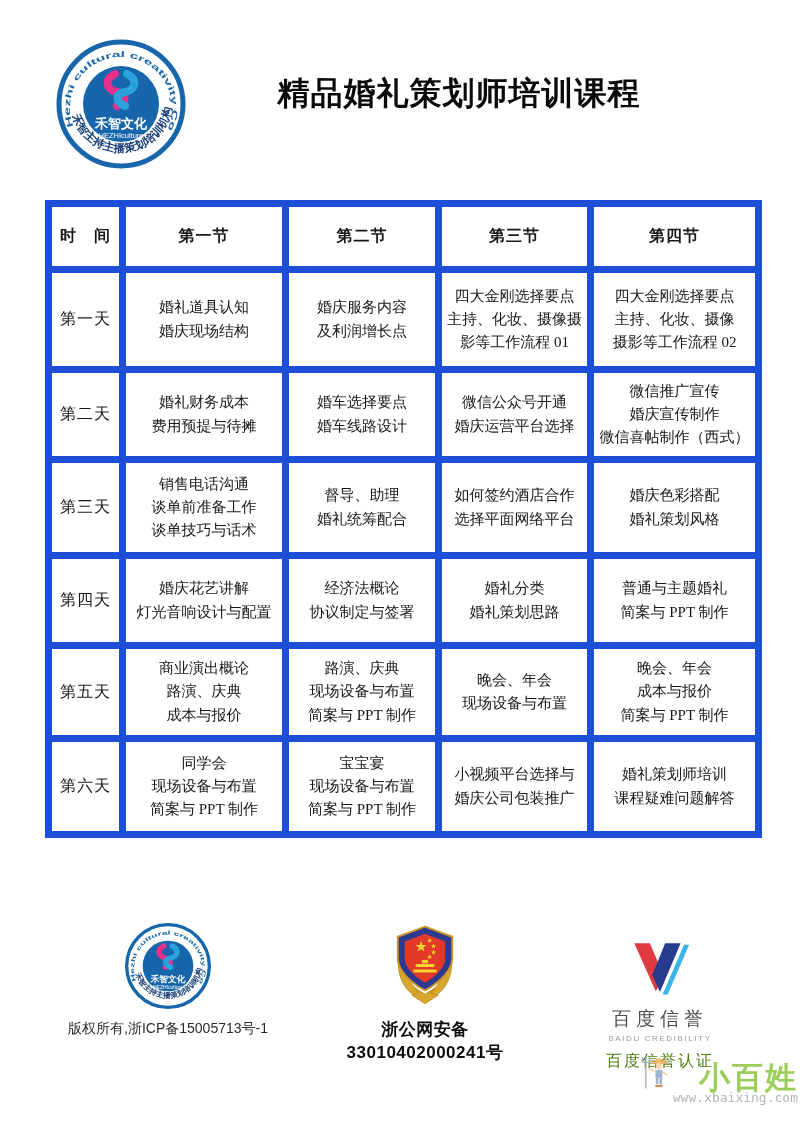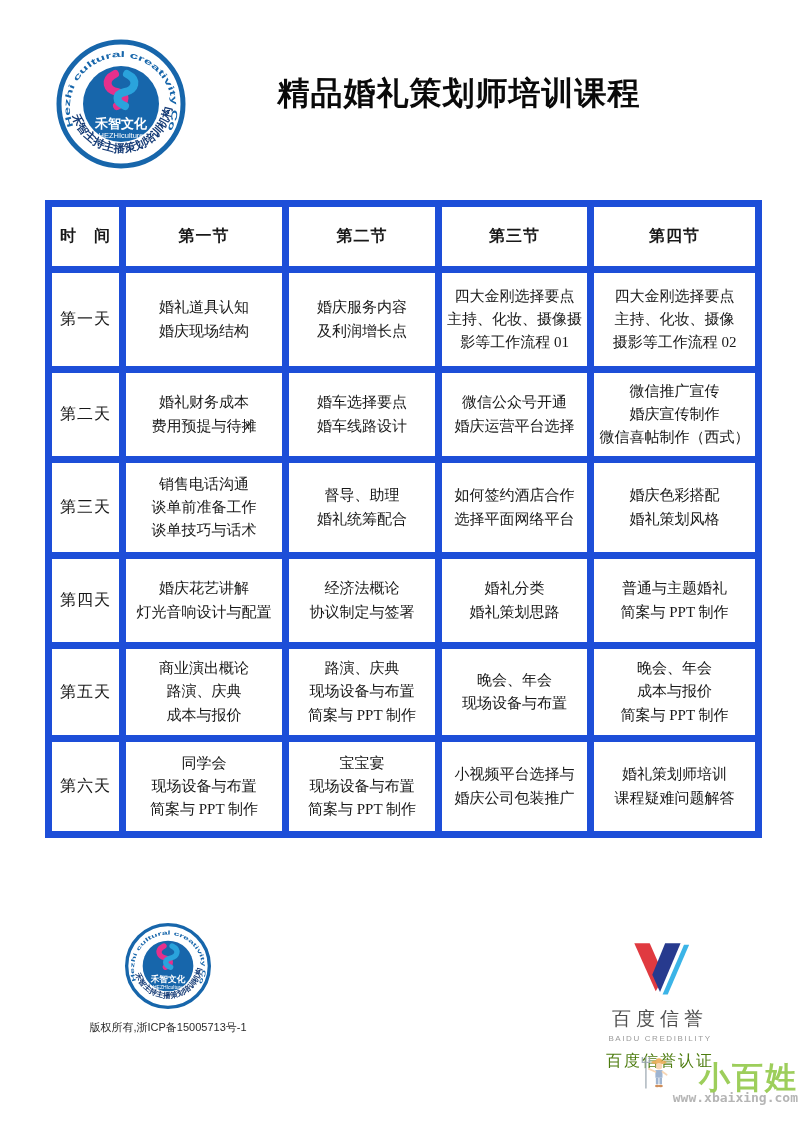--- a/index.html
+++ b/index.html
@@ -21,31 +21,31 @@
   table.course td{font-size:15px;line-height:1.55;white-space:pre-line;}
   table.course td.day{font-size:16px;letter-spacing:1px;}
   tr.r0{height:66px;} tr.r1{height:100px;} tr.r2{height:90px;} tr.r3{height:96px;}
   tr.r4{height:90px;} tr.r5{height:93px;} tr.r6{height:96px;}
 
   
   .footer-col{position:absolute;top:922px;text-align:center;}
   .fc-left{left:68px;width:200px;}
   .fc-mid{left:318px;width:214px;}
   .fc-right{left:568px;width:184px;padding-top:16px;}
-  .icp-text{margin:6px 0 0 0;font-size:11px;color:#2b2b2b;}
+  .icp-text{margin:6px 0 0 0;font-size:14px;color:#2b2b2b;}
   .police-text{margin:8px 0 0 0;font-size:17px;font-weight:bold;color:#0d0d0d;letter-spacing:0.5px;}
   .baidu-cn{margin:4px 0 0 0;font-size:19px;color:#4f4f4f;letter-spacing:5px;}
   .baidu-en{margin:2px 0 0 0;font-size:8px;color:#9a9a9a;letter-spacing:1.6px;}
   .baidu-caption{margin:8px 0 0 0;font-size:16px;color:#4d7c0f;letter-spacing:2px;}
 
   
   .watermark{position:absolute;right:2px;bottom:24px;width:158px;display:flex;align-items:flex-end;text-align:right;}
   .wm-text{margin-left:2px;line-height:1;}
   .wm-name{font-size:31px;font-weight:bold;color:#8cc63f;opacity:0.85;letter-spacing:2px;}
-  .wm-url{font-size:13px;color:#b5b5b5;margin-top:-2px;font-family:"DejaVu Sans Mono",monospace;font-weight:bold;}
+  .wm-url{font-size:13px;color:#b5b5b5;margin-top:-2px;font-family:"DejaVu Sans Mono",monospace;}
 </style>
 </head>
 <body>
 
 <div class="page">
 
   <div class="logo-wrap">
     <svg width="132" height="132" viewBox="0 0 132 132">
       <defs>
         <path id="arcTopA" d="M 20,92 A 51,51 0 1 1 112,92" fill="none"></path>
@@ -177,20 +177,44 @@
       </text>
       <circle cx="66" cy="66" r="38" fill="#1766ab"></circle>
       <path d="M 60,36 C 48,42 52,52 62,54 C 72,56 72,64 62,68" stroke="#e5308c" stroke-width="8" fill="none" stroke-linecap="round"></path>
       <path d="M 72,36 C 84,42 80,52 70,54 C 60,56 60,64 70,68" stroke="#2aa3dc" stroke-width="8" fill="none" stroke-linecap="round"></path>
       <text x="66" y="90" text-anchor="middle" font-size="13" font-weight="bold" fill="#ffffff">禾智文化</text>
       <text x="66" y="100" text-anchor="middle" font-size="7.5" fill="#ffffff">HEZHIculture</text>
     </svg>
     <p class="icp-text">版权所有,浙ICP备15005713号-1</p>
   </div>
 
+  <div class="footer-col fc-mid">
+    <svg width="70" height="84" viewBox="0 0 90 104">
+      <defs>
+        <polygon id="starP" points="0,-5 1.18,-1.62 4.76,-1.55 1.9,0.62 2.94,4.05 0,2 -2.94,4.05 -1.9,0.62 -4.76,-1.55 -1.18,-1.62" fill="#f6d231"></polygon>
+      </defs>
+
+      <path d="M45,98 C18,92 5,64 13,32 L21,36 C16,62 27,84 45,92 Z" fill="#d9a62e" stroke="#b8860b" stroke-width="1"></path>
+      <path d="M45,98 C72,92 85,64 77,32 L69,36 C74,62 63,84 45,92 Z" fill="#d9a62e" stroke="#b8860b" stroke-width="1"></path>
+      <path d="M45,103 L28,92 L37,89 L31,82 L45,91 L59,82 L53,89 L62,92 Z" fill="#d9a62e" stroke="#b8860b" stroke-width="1"></path>
+
+      <path d="M45,4 L80,17 L80,45 C80,68 45,86 45,86 C45,86 10,68 10,45 L10,17 Z" fill="#2b3990" stroke="#c7952b" stroke-width="2.5"></path>
+
+      <path d="M45,13 L71,23 L71,45 C71,62 45,76 45,76 C45,76 19,62 19,45 L19,23 Z" fill="#e23a28"></path>
+
+      <use href="#starP" transform="translate(40,30) scale(1.5)"></use>
+      <use href="#starP" transform="translate(51,22) scale(0.7)"></use>
+      <use href="#starP" transform="translate(56,29) scale(0.7)"></use>
+      <use href="#starP" transform="translate(56,37) scale(0.7)"></use>
+      <use href="#starP" transform="translate(51,43) scale(0.7)"></use>
+
+      <path d="M33,52 h24 v4 h-24 z M30,59 h30 v4 h-30 z M41,47 h8 v4 h-8 z" fill="#f6d231"></path>
+    </svg>
+    <p class="police-text">浙公网安备 33010402000241号</p>
+  </div>
 
   <div class="footer-col fc-right">
     <svg width="62" height="60" viewBox="0 0 72 70">
       <polygon points="6,6 24,6 41,45 31,62" fill="#e03a40"></polygon>
       <polygon points="42,6 60,6 36,63 27,43" fill="#273a8e"></polygon>
       <polygon points="64,8 70,8 45,66 39,66" fill="#3bb4e7"></polygon>
     </svg>
     <p class="baidu-cn">百度信誉</p>
     <p class="baidu-en">BAIDU CREDIBILITY</p>
     <p class="baidu-caption">百度信誉认证</p>

